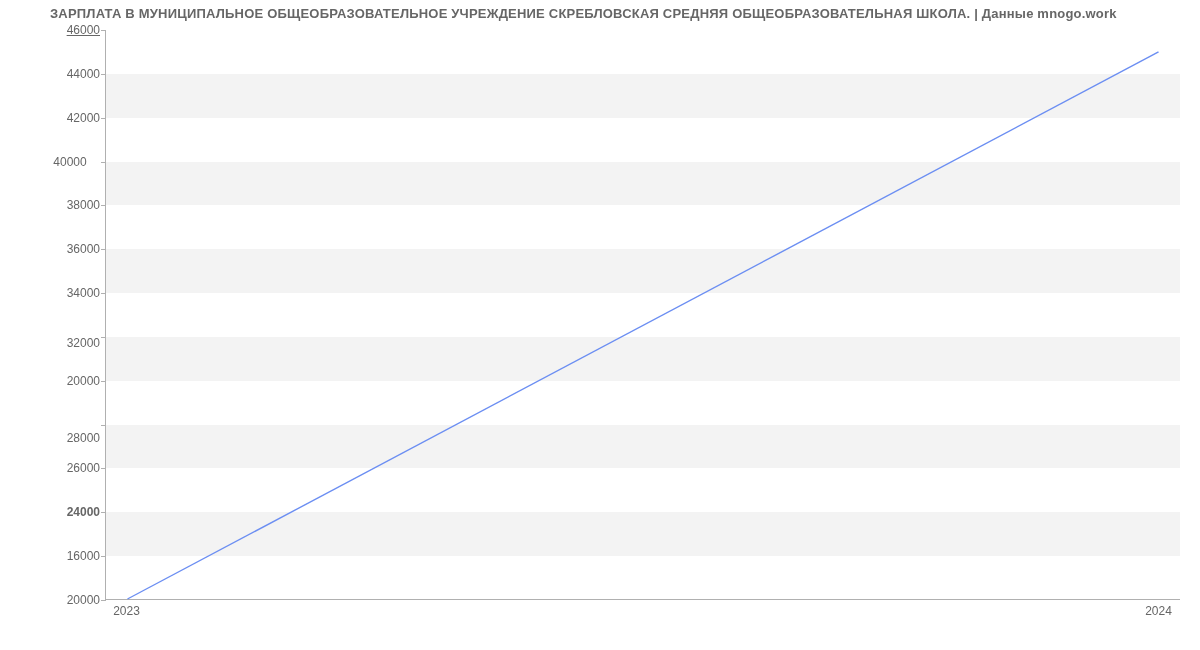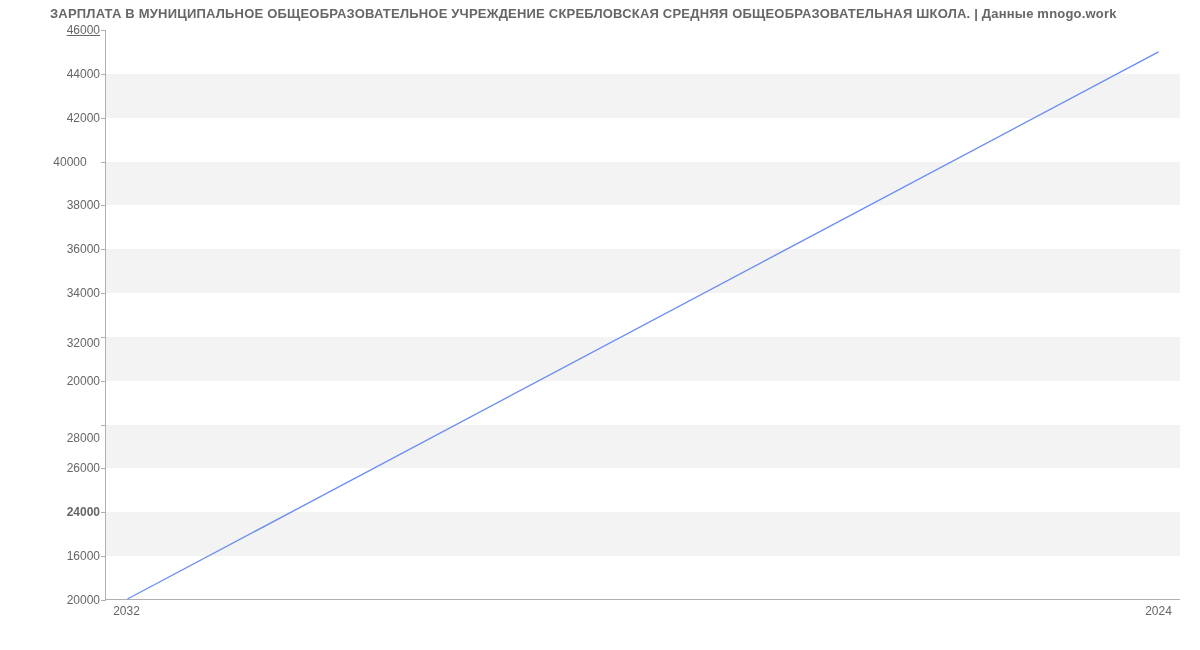--- a/index.html
+++ b/index.html
@@ -107,15 +107,15 @@
     <div class="tick-label-y" style="top: 424.615px; margin-top: 13px;">28000</div>
     <div class="tick-label-y" style="top: 380.769px;">20000</div>
     <div class="tick-label-y" style="top: 343px;">32000</div>
     <div class="tick-label-y" style="top: 293.077px;">34000</div>
     <div class="tick-label-y" style="top: 249.231px;">36000</div>
     <div class="tick-label-y" style="top: 205.385px;">38000</div>
     <div class="tick-label-y" style="top: 161.538px; text-align: center;">40000</div>
     <div class="tick-label-y" style="top: 117.692px;">42000</div>
     <div class="tick-label-y" style="top: 73.8462px;">44000</div>
     <div class="tick-label-y" style="top: 30px; text-decoration: underline;">46000</div>
-    <div class="tick-label-x" style="left: 126.5px;">2032</div>
+    <div class="tick-label-x" style="left: 126.5px;">2023</div>
     <div class="tick-label-x" style="left: 1158.5px;">2024</div>
   </div>
 
 </body></html>

